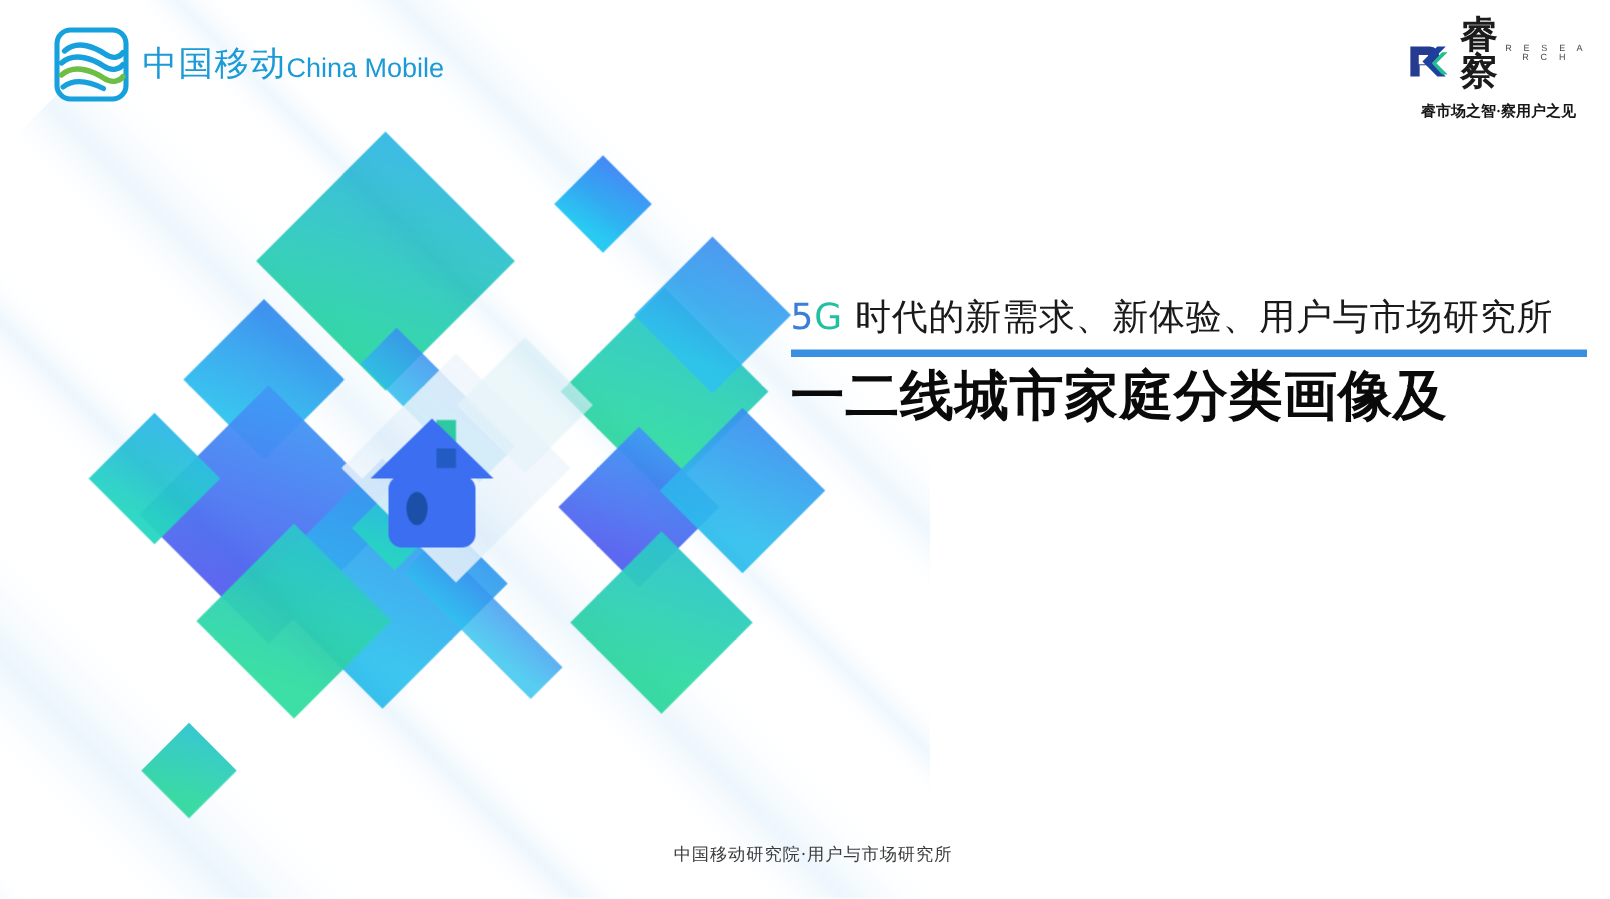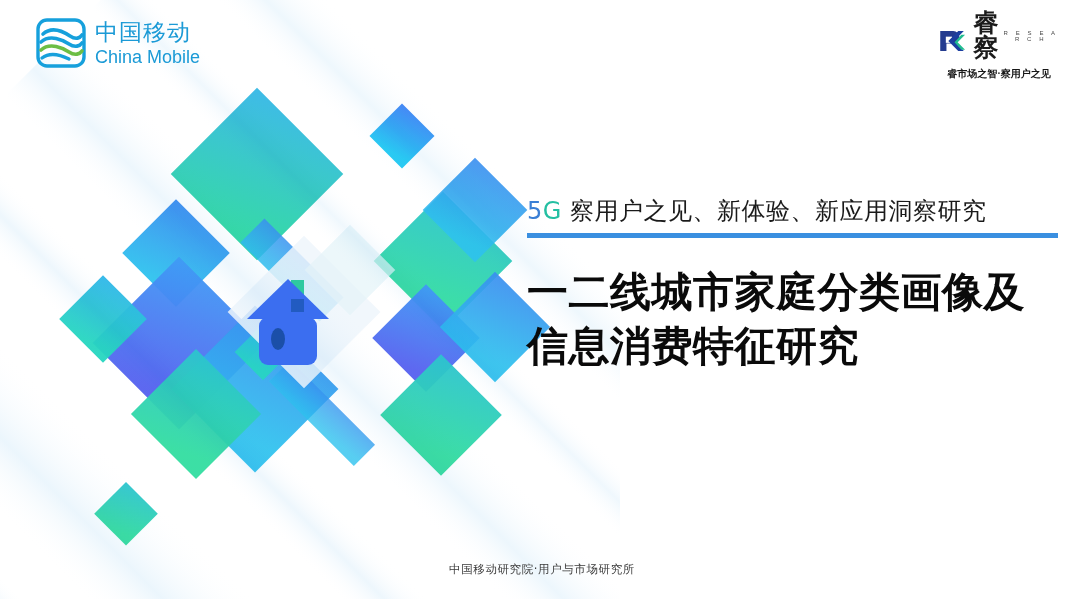--- a/index.html
+++ b/index.html
@@ -39,21 +39,20 @@
     position: absolute;
     left: 36px;
     top: 18px;
     display: flex;
     align-items: center;
     gap: 9px;
   }
   .cm-mark { width: 50px; height: 50px; display:block; }
   .cm-text {
     display: flex;
-    flex-direction: column;
     line-height: 1;
   }
   .cm-cn {
     font-size: 23px;
     color: #1b9ad6;
     letter-spacing: 1px;
     font-family: "DejaVu Sans", sans-serif;
     font-weight: 500;
   }
   .cm-en {
@@ -127,22 +126,22 @@
   .subtitle .g5 { font-weight: 400; }
   .subtitle .d5 { color: #3a7fd5; }
   .subtitle .dg { color: #24bfa2; }
   .rule {
     height: 5px;
     background: #3a8fe0;
     margin-top: 7px;
     width: 531px;
   }
   .maintitle {
-    margin-top: 27px;
-    font-size: 41px;
+    margin-top: 3px;
+    font-size: 36px;
     font-weight: bold;
     color: #0a0a0a;
     line-height: 1.32;
     letter-spacing: 0.5px;
     font-family: "DejaVu Sans", sans-serif;
   }
   .maintitle div { white-space: nowrap; }
 
   
   .footer {
@@ -283,24 +282,23 @@
       <span class="rc-word">
         <span class="rc-cn">睿察</span>
         <span class="rc-en">R E S E A R C H</span>
       </span>
     </div>
     <div class="rc-tag">睿市场之智·察用户之见</div>
   </div>
 
   <div class="title-block">
     <div class="subtitle">
-      <span class="g5 d5">5</span><span class="g5 dg">G</span><span> 察用户之见、新体验、新应用洞察研究</span>
+      <span class="g5 d5">5</span><span class="g5 dg">G</span><span> 时代的新需求、新体验、用户与市场研究所</span>
     </div>
     <div class="rule"></div>
     <div class="maintitle">
       <div>一二线城市家庭分类画像及</div>
-      <div>信息消费特征研究</div>
     </div>
   </div>
 
   <div class="footer">中国移动研究院·用户与市场研究所</div>
 
 </div>
 
 </body></html>

